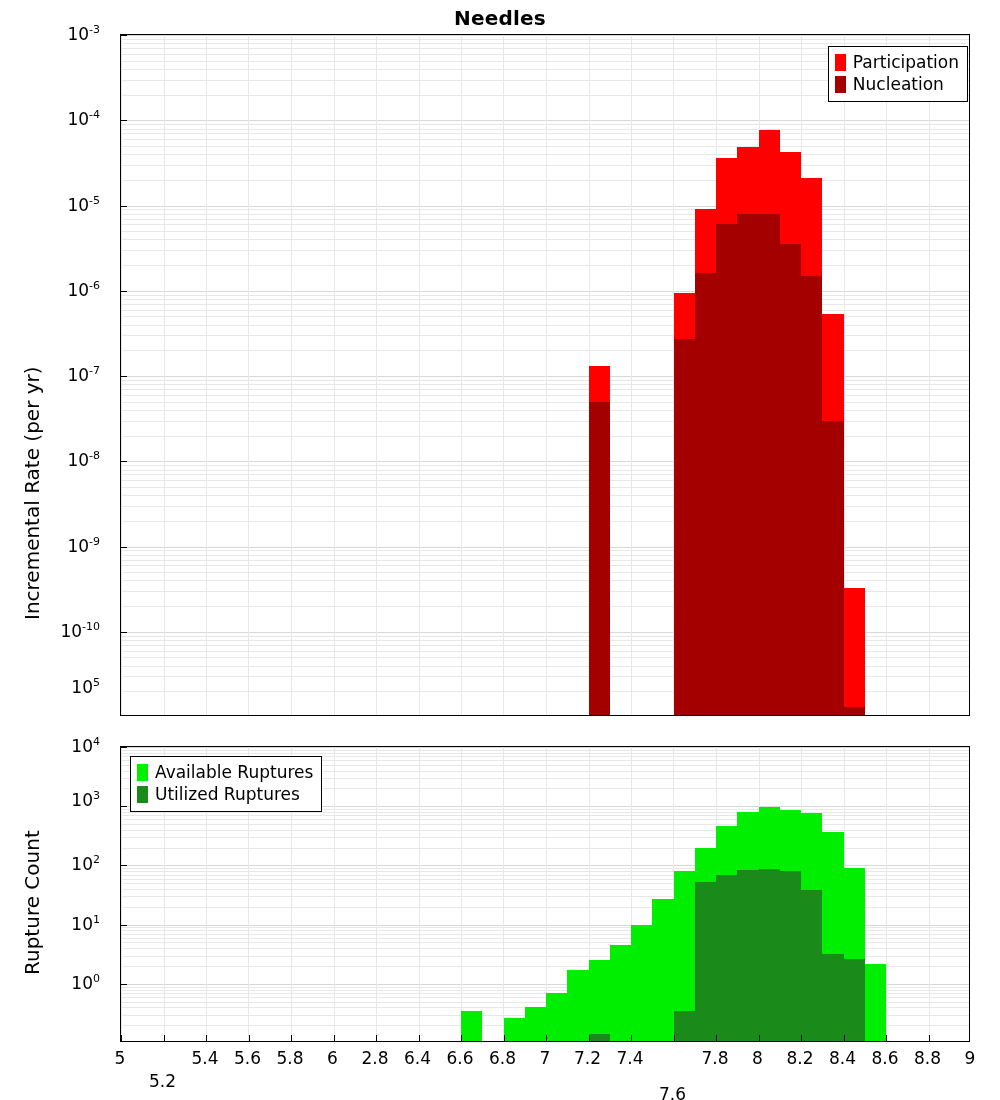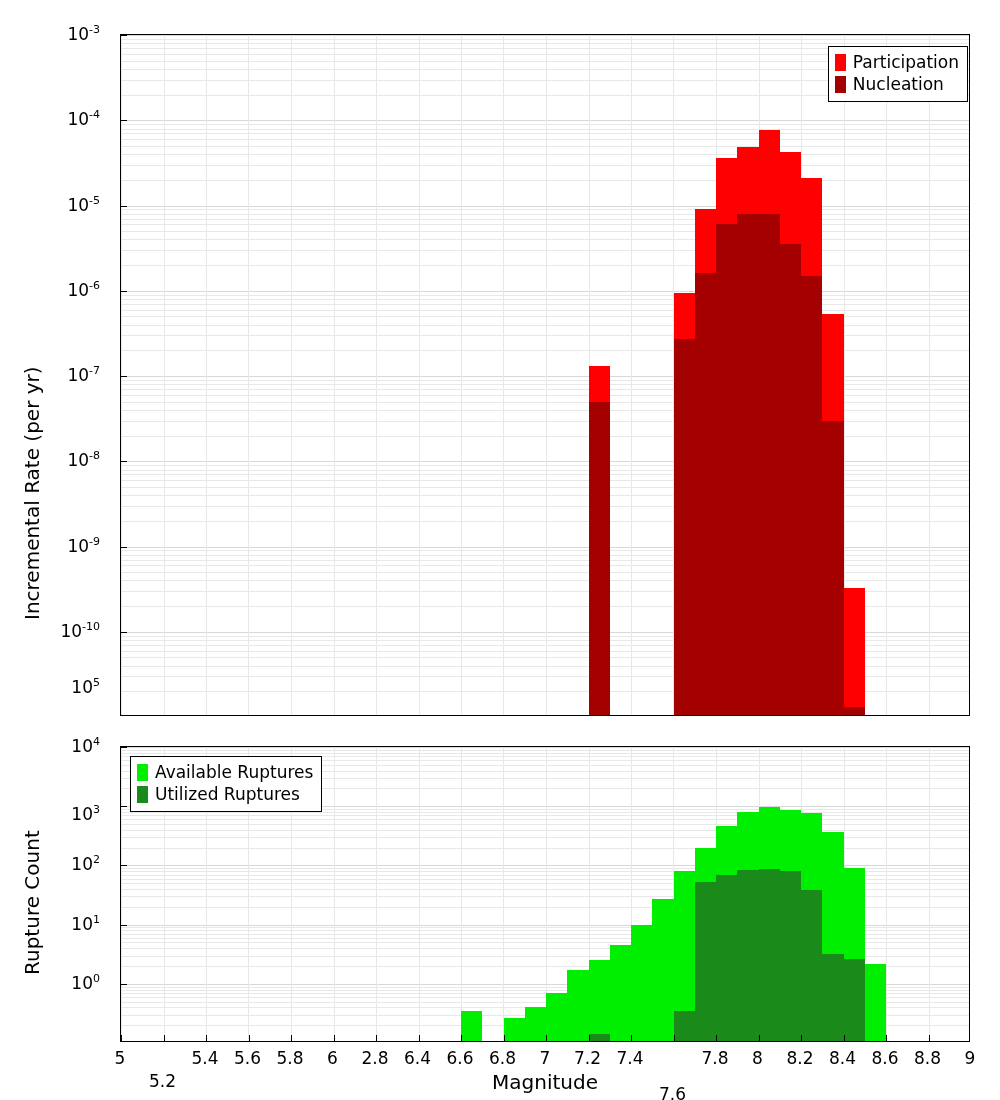--- a/index.html
+++ b/index.html
@@ -176,20 +176,21 @@
   #legend-bottom {
     left: 130px;
     top: 756px;
   }
 </style>
 </head>
 <body>
 
 <div class="page">
 
+  <div id="chart-title">Needles</div>
 
   <div class="plot-frame" id="plot-top">
     <div class="gridlayer" id="grid-top">
         <div class="gline-h" style="top: 656px;"></div>
         <div class="gline-h" style="top: 641px;"></div>
         <div class="gline-h" style="top: 631px;"></div>
         <div class="gline-h" style="top: 622px;"></div>
         <div class="gline-h" style="top: 616px;"></div>
         <div class="gline-h" style="top: 610px;"></div>
         <div class="gline-h" style="top: 605px;"></div>
@@ -456,21 +457,21 @@
       <div class="tickmark-x" style="left: 638px; bottom: 0px; position: absolute;"></div>
       <div class="tickmark-x" style="left: 680px; bottom: 0px; position: absolute;"></div>
       <div class="tickmark-x" style="left: 723px; bottom: 0px; position: absolute;"></div>
       <div class="tickmark-x" style="left: 765px; bottom: 0px; position: absolute;"></div>
       <div class="tickmark-x" style="left: 808px; bottom: 0px; position: absolute;"></div>
     </div>
   <div id="ytick-wrap-bottom">
       <div class="ytick" style="top: 226.8px; right: 12px;"><span>10</span><sup>0</sup></div>
       <div class="ytick" style="top: 167.6px; right: 12px;"><span>10</span><sup>1</sup></div>
       <div class="ytick" style="top: 108.4px; right: 12px;"><span>10</span><sup>2</sup></div>
-      <div class="ytick" style="top: 58px; right: 12px; margin-left: 20px;"><span>10</span><sup>3</sup></div>
+      <div class="ytick" style="top: 44px; right: 12px; margin-left: 20px;"><span>10</span><sup>3</sup></div>
       <div class="ytick" style="top: -10px; right: 12px;"><span>10</span><sup>4</sup></div>
       <div class="ytick" style="top: -69.2px; right: 12px;"><span>10</span><sup>5</sup></div>
     </div>
 
   <div class="legend" id="legend-bottom">
       <div class="legend-row">
         <span class="legend-swatch" style="background: rgb(0, 238, 0);"></span>
         <span>Available Ruptures</span>
       </div>
       <div class="legend-row">
@@ -497,15 +498,14 @@
       <div class="xtick" style="left: 510px; top: 2px;">7.4</div>
       <div class="xtick" style="left: 552.5px; top: 2px; margin-top: 36px;">7.6</div>
       <div class="xtick" style="left: 595px; top: 2px;">7.8</div>
       <div class="xtick" style="left: 637.5px; top: 2px;">8</div>
       <div class="xtick" style="left: 680px; top: 2px;">8.2</div>
       <div class="xtick" style="left: 722.5px; top: 2px;">8.4</div>
       <div class="xtick" style="left: 765px; top: 2px;">8.6</div>
       <div class="xtick" style="left: 807.5px; top: 2px;">8.8</div>
       <div class="xtick" style="left: 850px; top: 2px;">9</div>
     </div>
-  <div id="xaxis-label">Magnitude</div>
 
 </div>
 
 </body></html>

